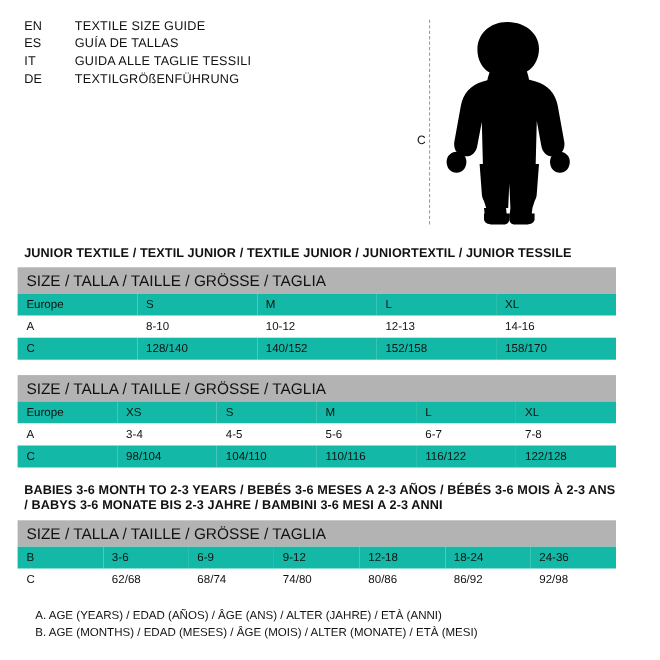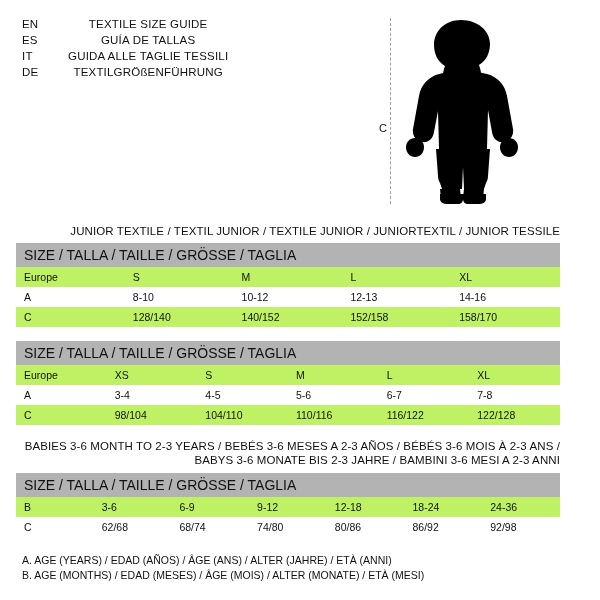--- a/index.html
+++ b/index.html
@@ -38,21 +38,20 @@
     padding: 2px 0;
     letter-spacing: 0.2px;
     white-space: nowrap;
   }
   .lang-code {
     width: 46px;
     font-weight: normal;
   }
   .lang-title {
     font-weight: normal;
-    text-align: center;
   }
 
   
   .figure-wrap {
     position: absolute;
     right: 10px;
     top: 0;
     width: 175px;
     height: 190px;
   }
@@ -78,24 +77,23 @@
     left: 28px;
     top: 2px;
   }
 
   
   .section {
     margin-top: 14px;
   }
   .section-title {
     font-size: 11.5px;
-    font-weight: normal;
+    font-weight: bold;
     margin: 0 0 6px 6px;
     letter-spacing: 0.1px;
-    text-align: right;
   }
   .section-title.multi {
     line-height: 14px;
   }
   table.size-table {
     width: 100%;
     border-collapse: collapse;
     table-layout: fixed;
   }
   table.size-table td {
@@ -104,33 +102,33 @@
     vertical-align: middle;
     white-space: nowrap;
   }
   tr.head-row td {
     background: #b3b3b3;
     font-size: 14px;
     padding: 4px 0 4px 8px;
     font-weight: normal;
   }
   tr.shade td {
-    background: #bef264;
+    background: #14b8a6;
   }
   tr.plain td {
     background: #ffffff;
   }
   .rowlabel {
     width: 92px;
   }
 
   
   .legend {
     margin-top: 16px;
-    margin-left: 6px;
+    margin-left: 16px;
   }
   .legend div {
     font-size: 10.5px;
     line-height: 15px;
   }
 </style>
 </head>
 <body>
 
 <div class="page">

